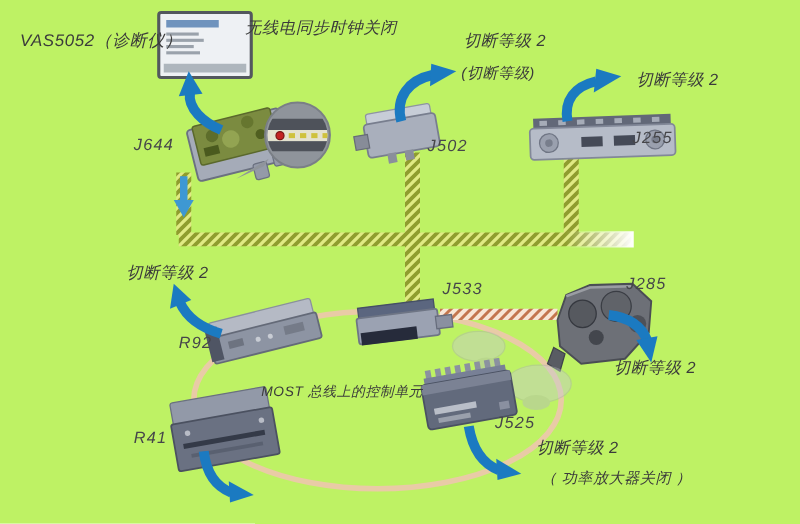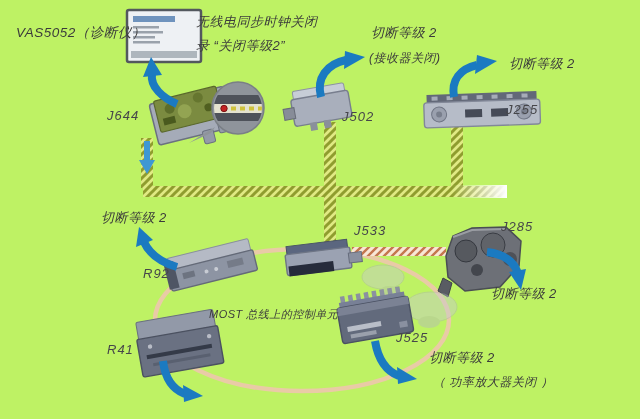--- a/index.html
+++ b/index.html
@@ -195,24 +195,23 @@
     <polygon points="509,272 526,269 521,290"></polygon>
   </g>
   <g>
     <path d="M147,141 L147,162" stroke="#3e98d3" stroke-width="6" fill="none"></path>
     <polygon points="139,160 155,160 147,174" fill="#3e98d3"></polygon>
   </g>
 </svg>
 
 <div class="lbl" style="left:16px;top:26px;font-size:13.5px">VAS5052（诊断仪）</div>
 <div class="lbl" style="left:196px;top:15px">无线电同步时钟关闭</div>
-<div class="lbl" style="left:196px;top:39px">录 “关闭等级2”</div>
 
 <div class="lbl" style="left:371px;top:26px">切断等级 2</div>
-<div class="lbl small" style="left:369px;top:52px">(接收器关闭)</div>
+<div class="lbl small" style="left:369px;top:52px">(切断等级)</div>
 <div class="lbl" style="left:509px;top:57px">切断等级 2</div>
 
 <div class="lbl id" style="left:107px;top:109px">J644</div>
 <div class="lbl id" style="left:342px;top:110px">J502</div>
 <div class="lbl id" style="left:506px;top:103px">J255</div>
 
 <div class="lbl" style="left:101px;top:211px">切断等级 2</div>
 
 <div class="lbl id" style="left:354px;top:224px">J533</div>
 <div class="lbl id" style="left:501px;top:220px">J285</div>

